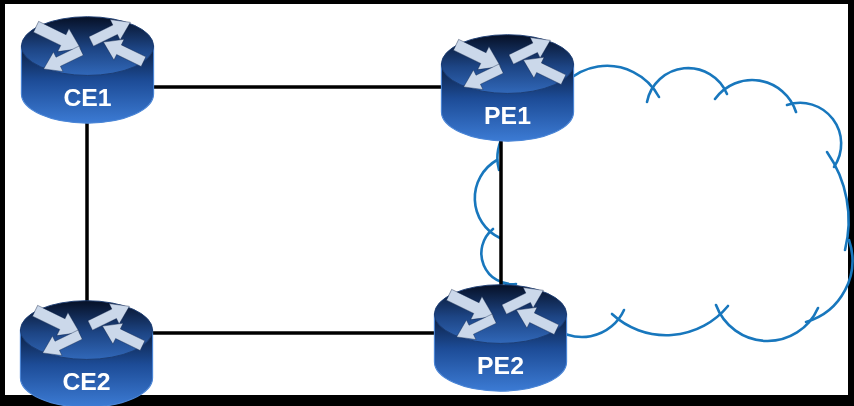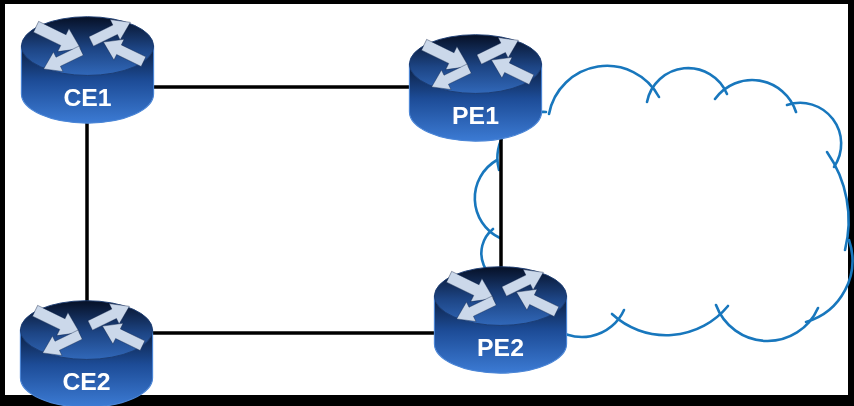--- a/index.html
+++ b/index.html
@@ -20,23 +20,23 @@
   }
   .router{
     position:absolute;width:147px;height:112px;z-index:3;
   }
   .router svg{display:block;width:100%;height:100%;}
   .router text{
     font-family:"Liberation Sans","DejaVu Sans",sans-serif;
     font-weight:bold;font-size:27px;fill:#ffffff;
   }
   #ce1{left:14px;top:13px;}
-  #pe1{left:402px;top:31px;}
+  #pe1{left:434px;top:31px;}
   #ce2{left:13px;top:297px;}
-  #pe2{left:427px;top:263px;}
+  #pe2{left:427px;top:281px;}
   .defs-holder{position:absolute;width:0;height:0;overflow:hidden;}
 </style>
 </head>
 <body>
 
 <svg class="defs-holder" aria-hidden="true">
   <defs>
     <linearGradient id="topGrad" x1="0" y1="0" x2="0" y2="1">
       <stop offset="0%" stop-color="#061026"></stop>
       <stop offset="55%" stop-color="#1D4585"></stop>

